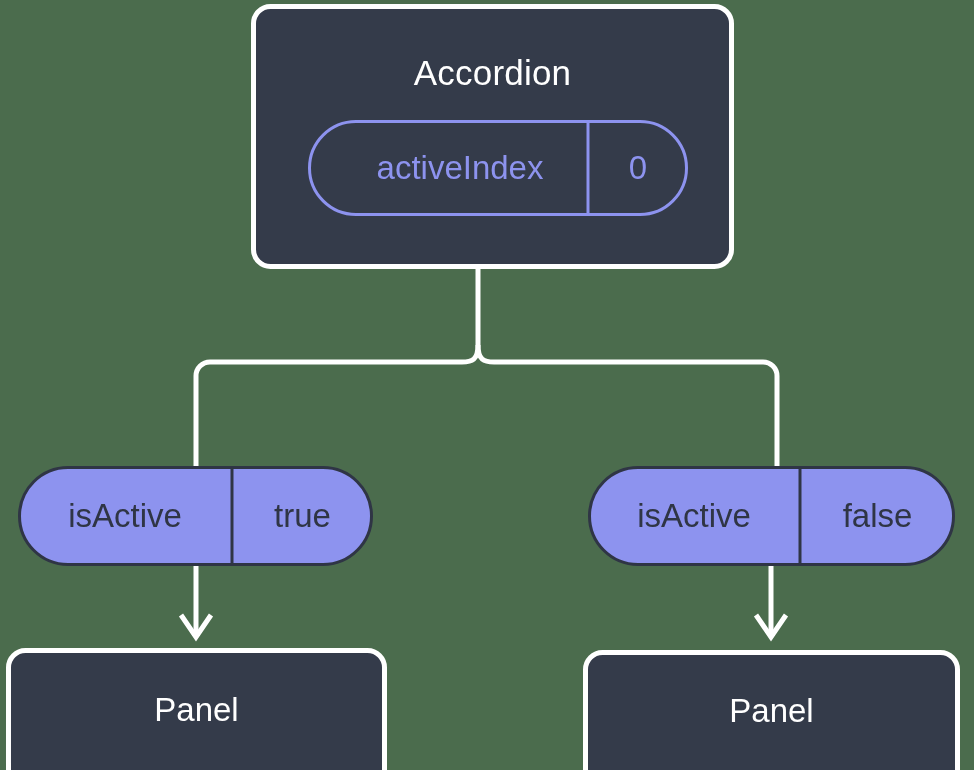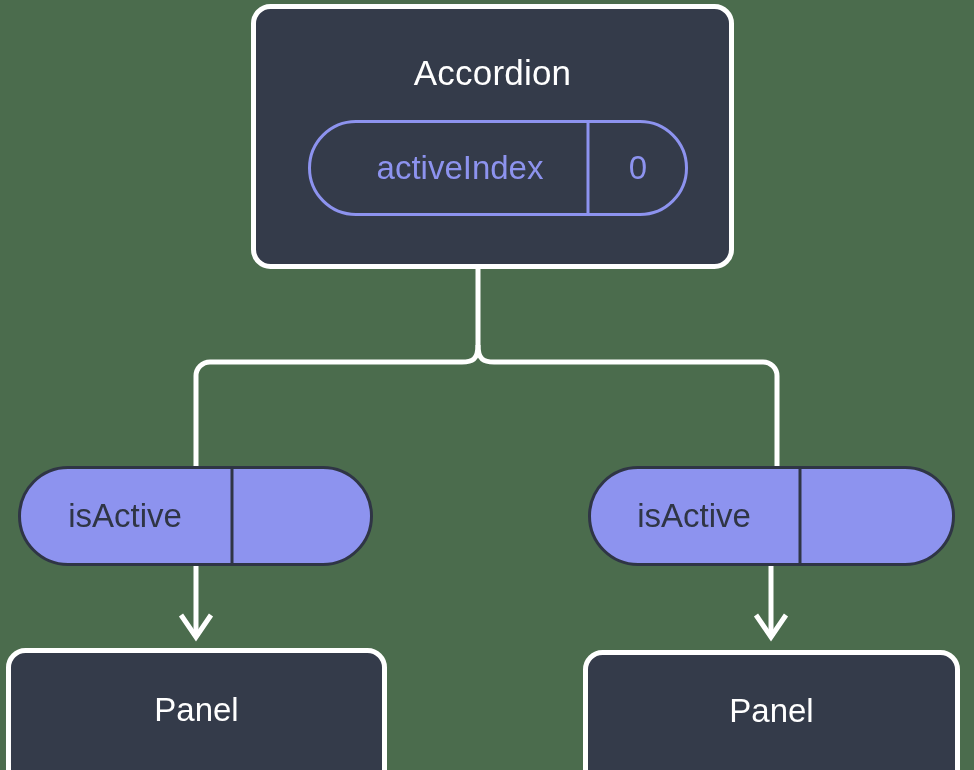--- a/index.html
+++ b/index.html
@@ -181,20 +181,22 @@
   </svg>
 
   <div class="node-label" id="accordion-title">Accordion</div>
 
   <div class="node-label" id="state-key-accordion">activeIndex</div>
 
   <div class="node-label" id="state-val-accordion">0</div>
 
   <div class="node-label" id="prop-key-left">isActive</div>
 
+  <div class="node-label" id="prop-val-left">true</div>
 
   <div class="node-label" id="prop-key-right">isActive</div>
 
+  <div class="node-label" id="prop-val-right">false</div>
 
   <div class="node-label" id="panel-label-left">Panel</div>
 
   <div class="node-label" id="panel-label-right">Panel</div>
 </div>
 
 </body></html>

